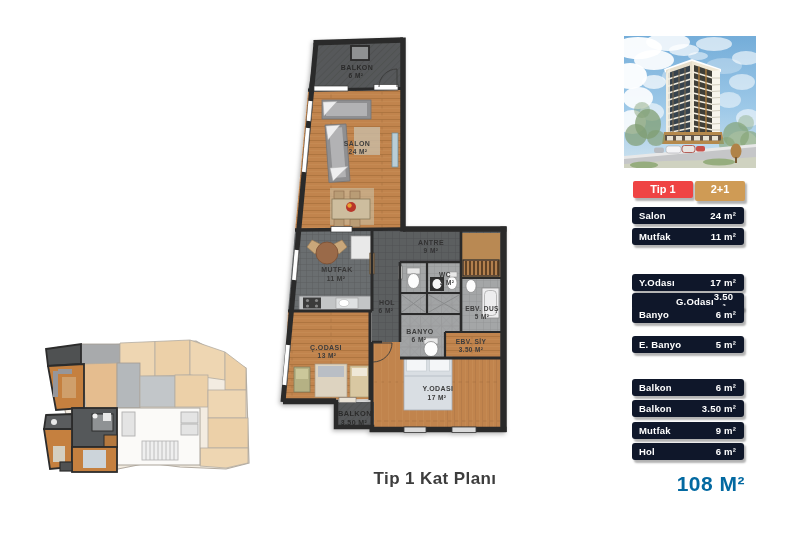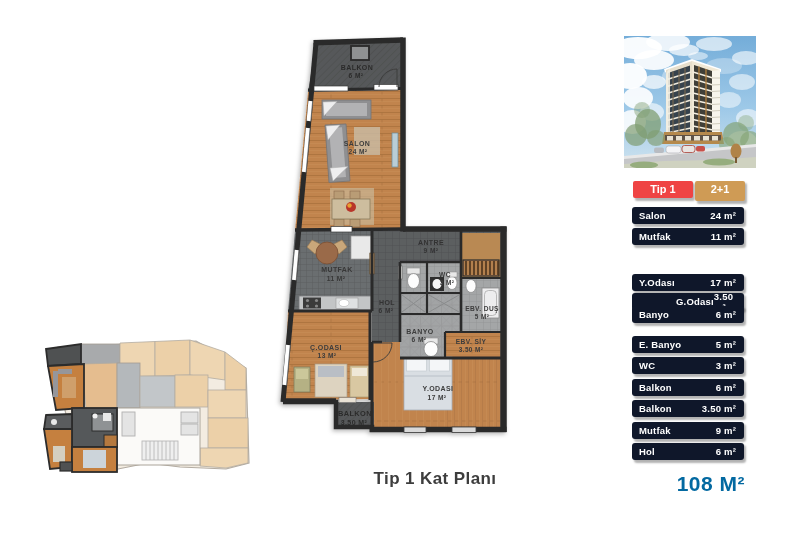--- a/index.html
+++ b/index.html
@@ -596,24 +596,20 @@
   <div class="row" style="top:306px;">
       <span class="lbl">Banyo</span>
       <span class="val">6 m²</span>
     </div>
 
   <div class="row" style="top:336px;">
       <span class="lbl">E. Banyo</span>
       <span class="val">5 m²</span>
     </div>
 
-  <div class="row" style="top:357px;">
-      <span class="lbl">WC</span>
-      <span class="val">3 m²</span>
-    </div>
 
   <div class="row" style="top:379px;">
       <span class="lbl">Balkon</span>
       <span class="val">6 m²</span>
     </div>
 
   <div class="row" style="top:400px;">
       <span class="lbl">Balkon</span>
       <span class="val">3.50 m²</span>
     </div>

